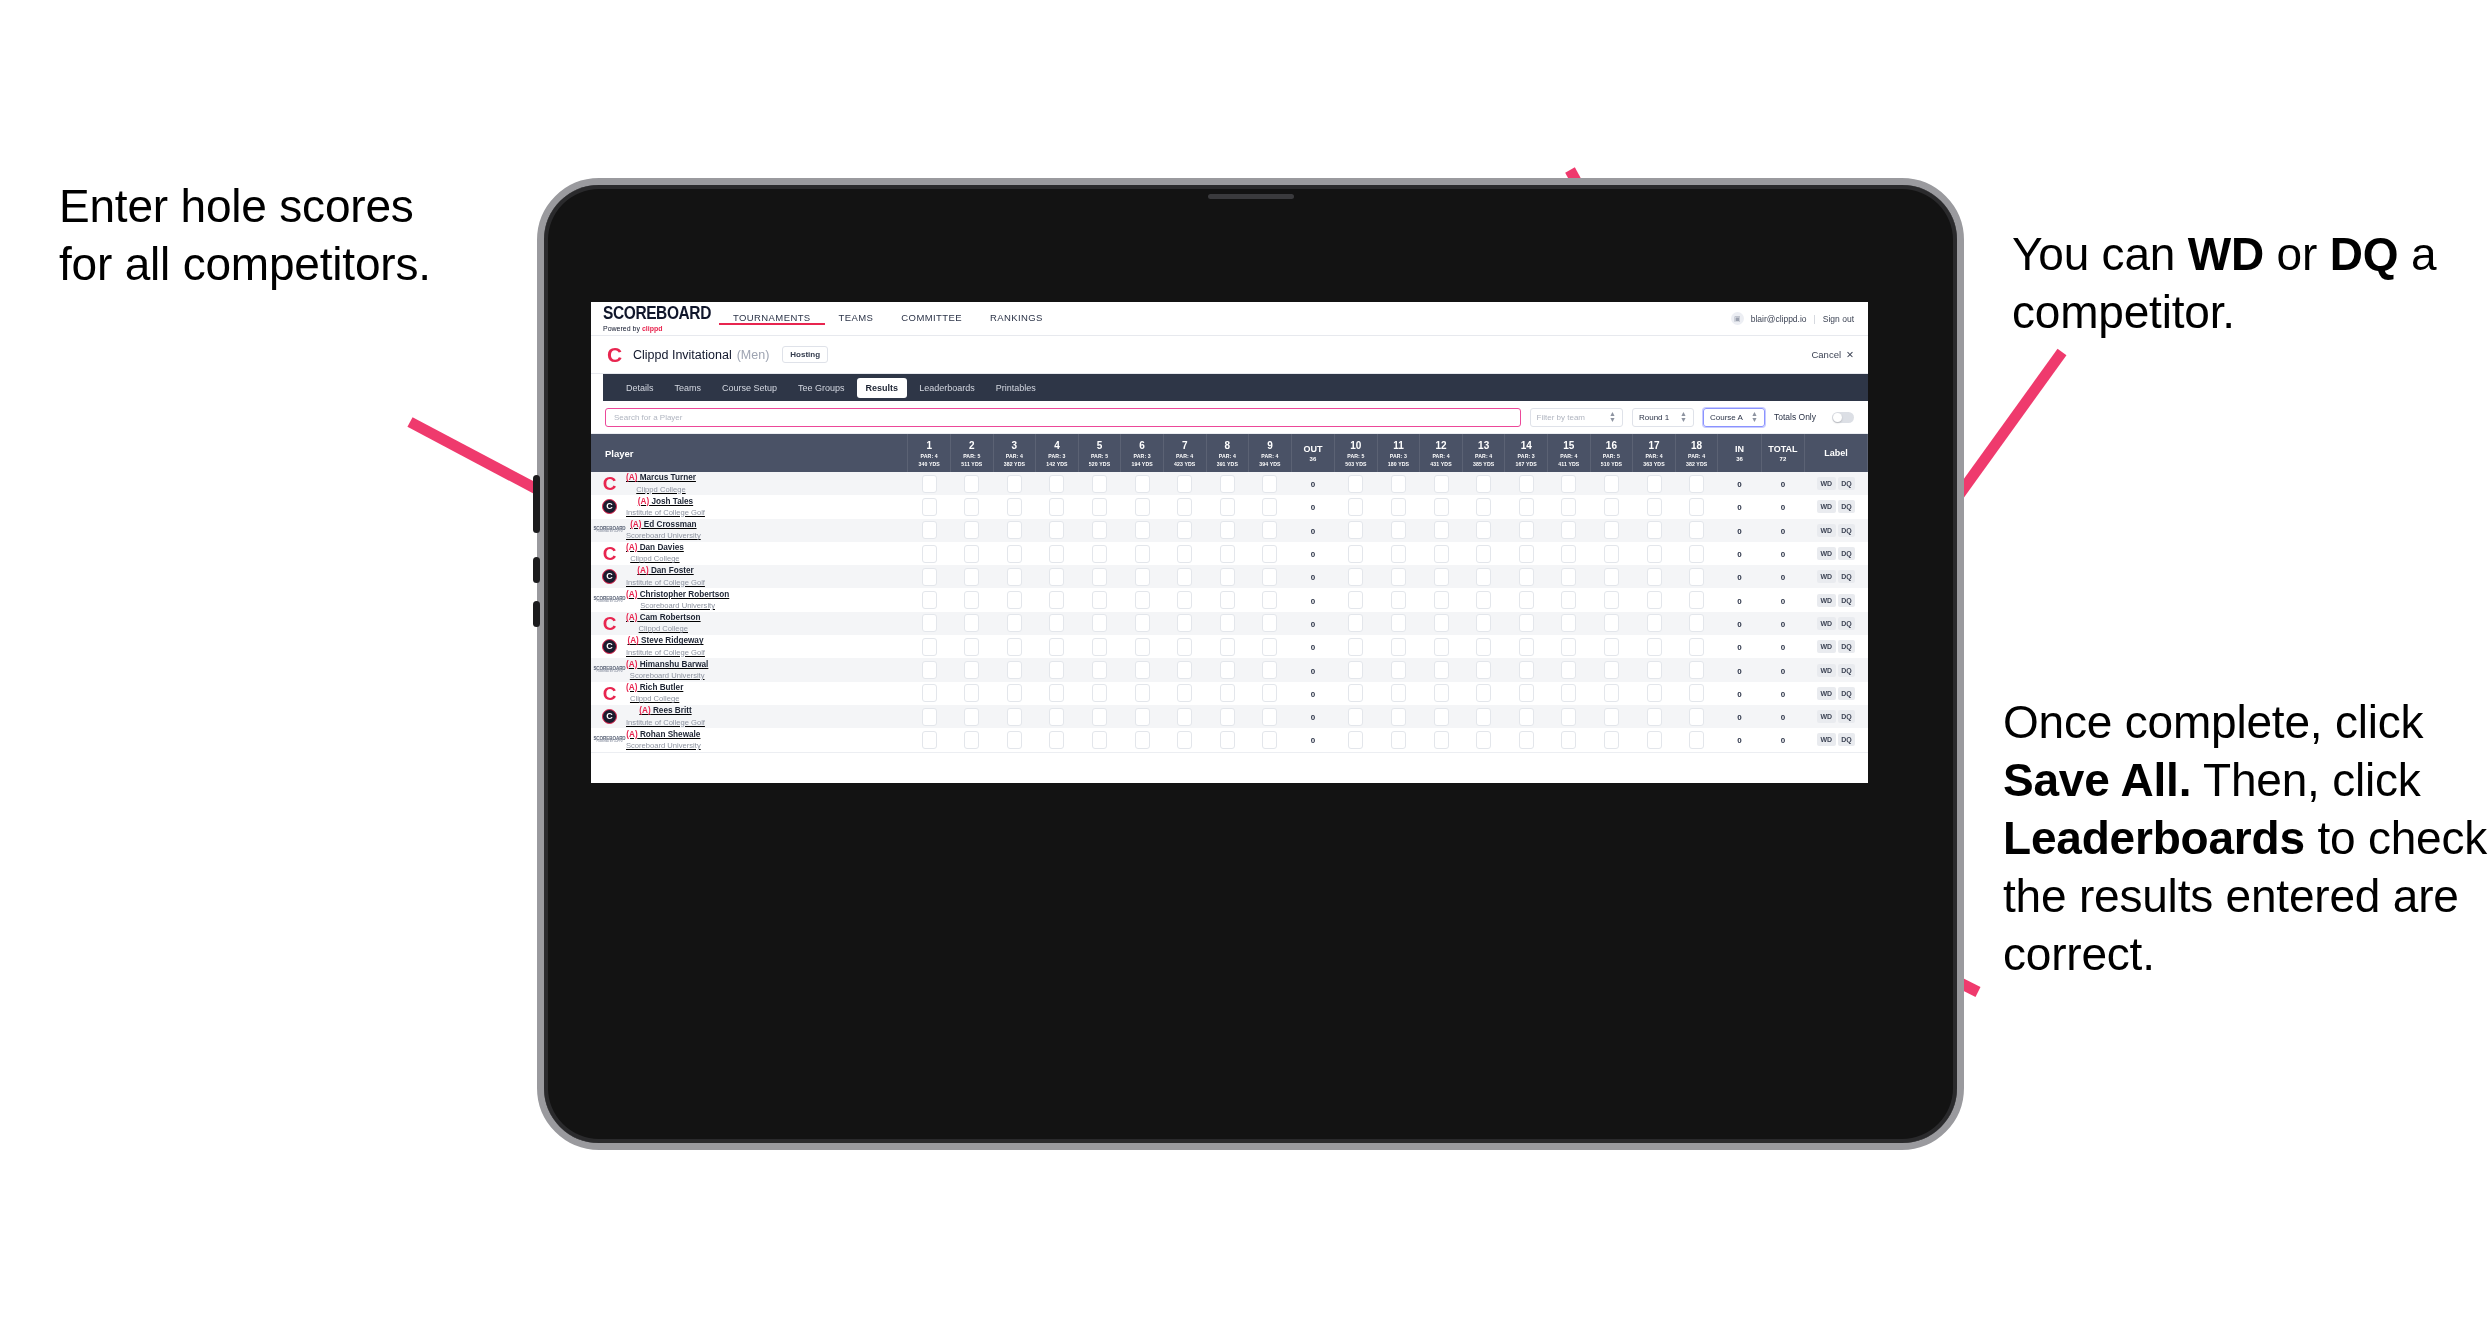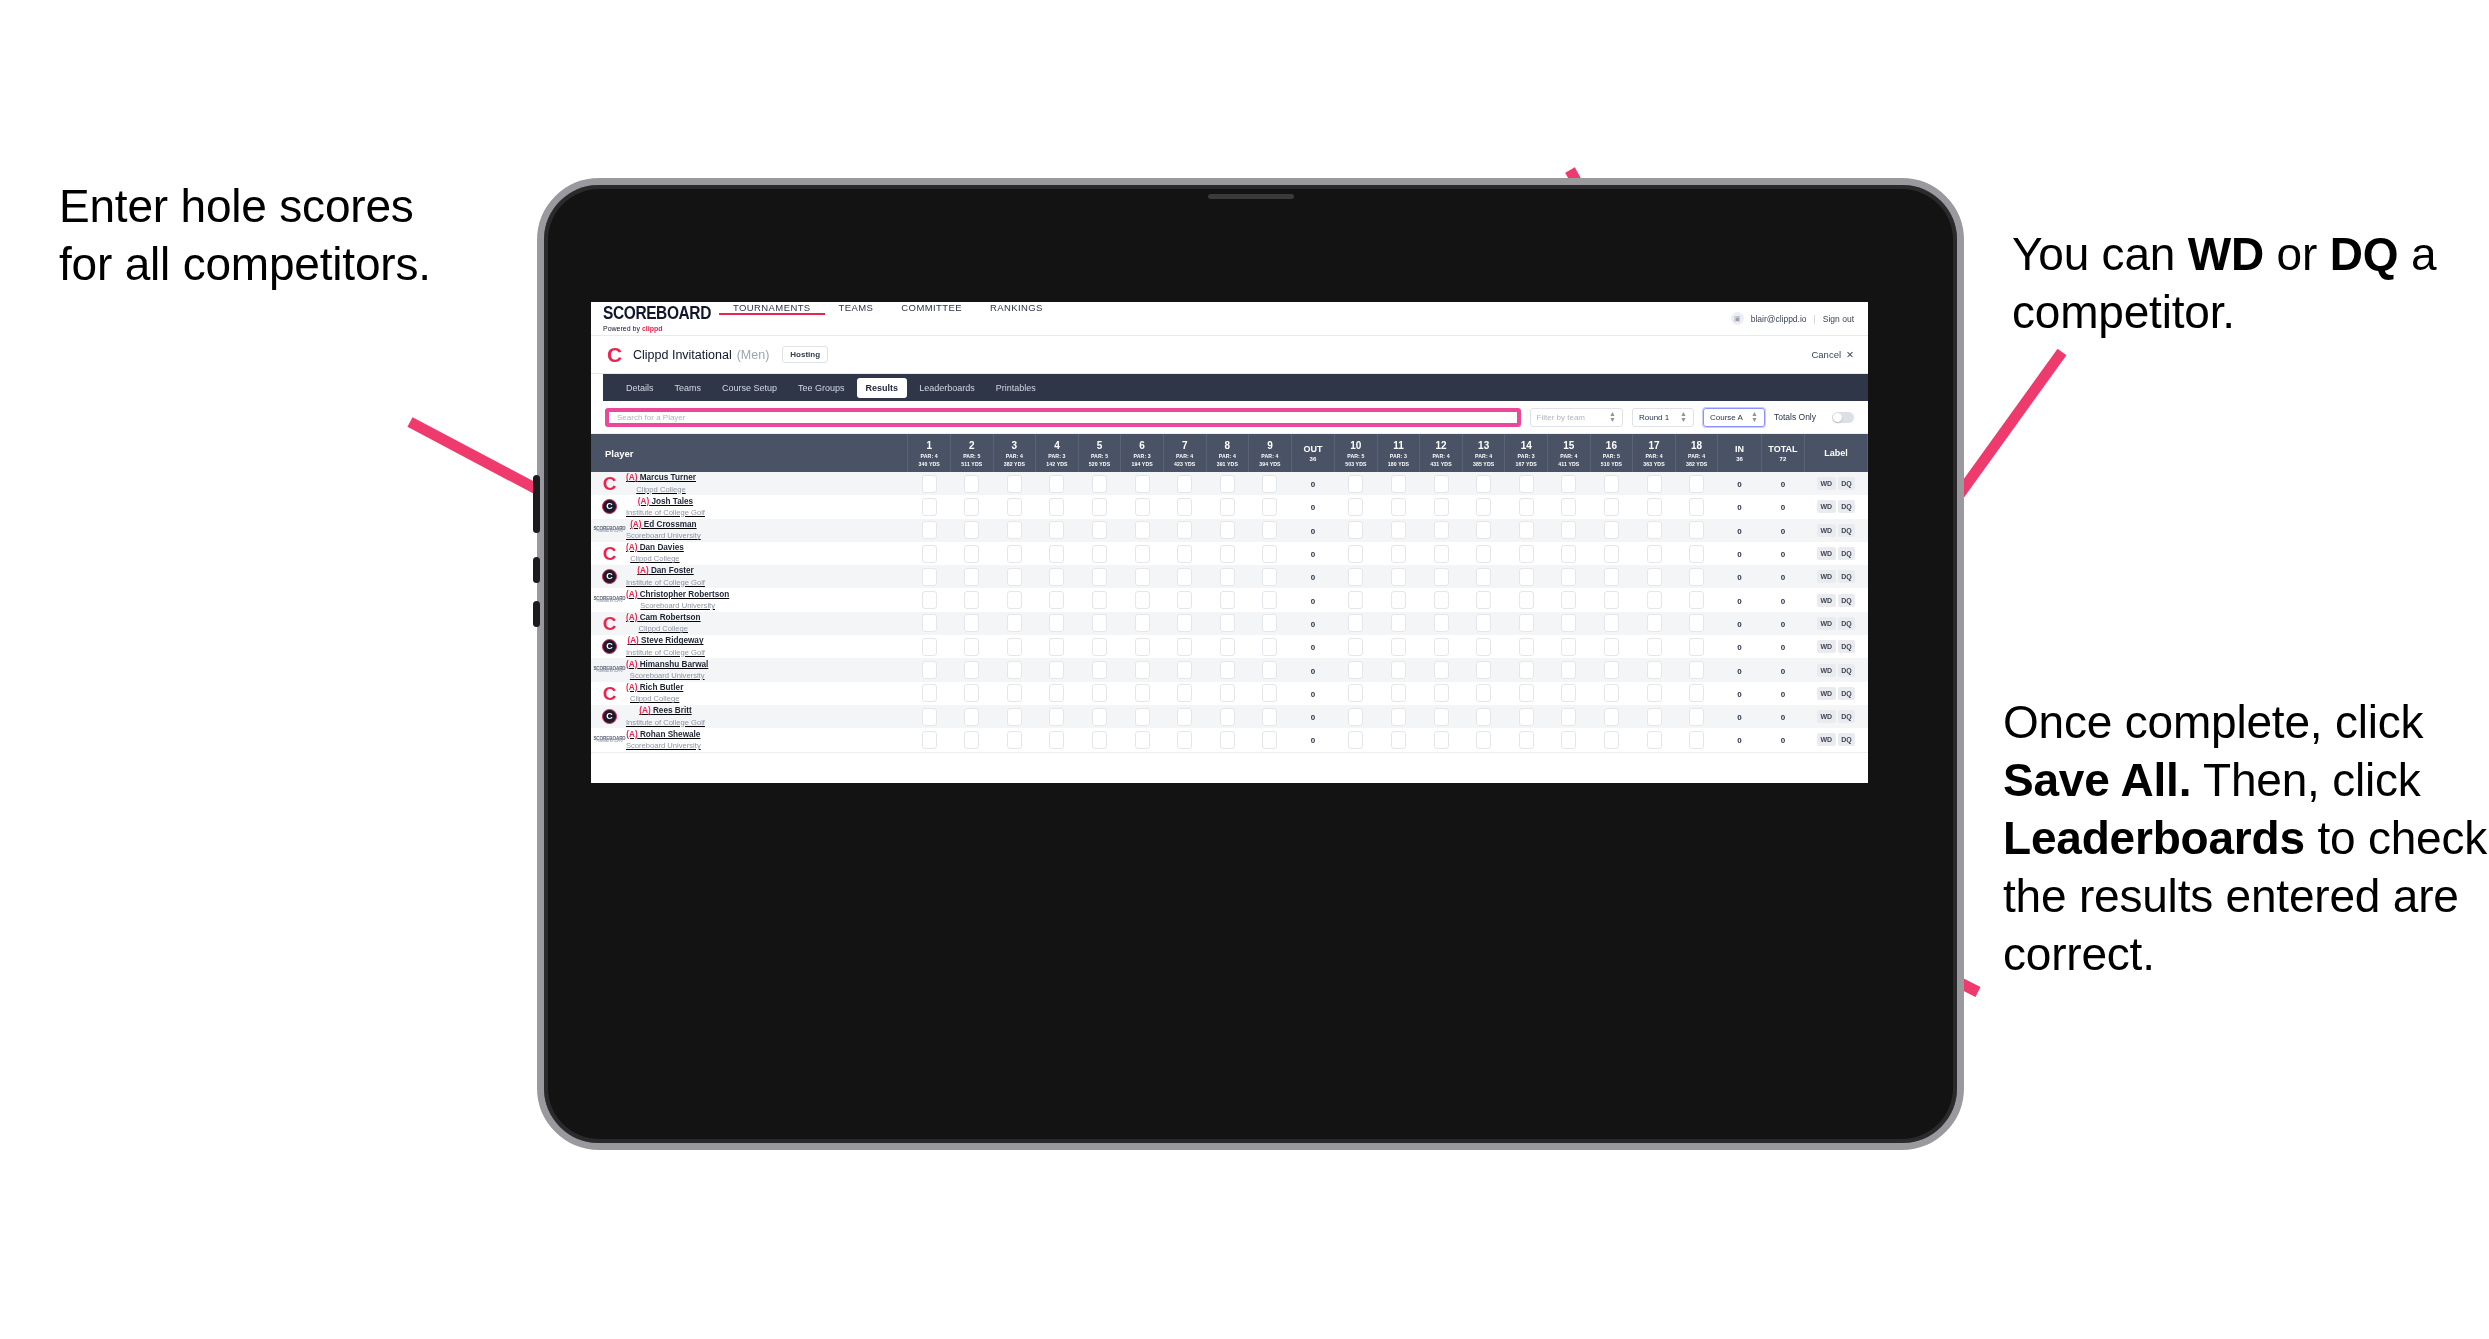--- a/index.html
+++ b/index.html
@@ -74,21 +74,21 @@
   }
   .brand { width: 128px; display:flex; flex-direction:column; justify-content:center; padding-left: 12px;}
   .brand .bt {
     font-family:"Liberation Sans", sans-serif;
     font-weight: 900; font-size: 15.5px; letter-spacing: -0.4px;
     color:#10162b; line-height:1;
     transform: scaleY(1.18); transform-origin: left center;
   }
   .brand .bs { font-size: 7px; color:#10162b; margin-top:4px; }
   .brand .bs i { color:#e8254f; font-style:normal; font-weight:700; }
-  .topnav-links { display:flex; align-items:flex-start; }
+  .topnav-links { display:flex; align-items:center; }
   .topnav-links a {
     display:flex; align-items:center; padding: 0 14px;
     font-size: 9.5px; color:#2b3347; letter-spacing:.4px;
     text-decoration:none; border-bottom: 2.5px solid transparent;
   }
   .topnav-links a.active { border-bottom-color:#e8254f; }
   .topnav-right {
     margin-left:auto; display:flex; align-items:center; gap:7px; padding-right:14px;
     font-size: 8.5px; color:#3d4455;
   }
@@ -126,21 +126,21 @@
     font-size: 9px; color:#d3d7e0; padding: 5px 9px; border-radius: 3px;
   }
   .darktabs .dt.active { background:#fff; color:#1d2433; font-weight:700; }
 
   
   .filterbar {
     height: 33px; background:#fff; display:flex; align-items:center; gap:9px; padding: 0 14px;
     border-bottom: 1px solid #eceef2;
   }
   .searchbox {
-    flex: 1; height: 19px; border:4px solid #ec4899; border-radius:3px;
+    flex: 1; height: 19px; border:1px solid #ec4899; border-radius:3px;
     display:flex; align-items:center; padding: 0 8px; font-size: 8px; color:#b0b5c0;
   }
   .selectbox {
     height: 19px; border:1px solid #dfe2e9; border-radius:3px; min-width: 62px;
     display:flex; align-items:center; justify-content:space-between;
     padding: 0 6px; font-size: 8px; color:#2b3347; gap:7px;
   }
   .selectbox.placeholder { color:#b0b5c0;gap:24px; }
   .selectbox.focus { border-color:#8b93ff; box-shadow: 0 0 0 1px #c7cbff; }
   .spin { font-size: 7px; color:#8d93a0; line-height: .85; display:flex; flex-direction:column;}

